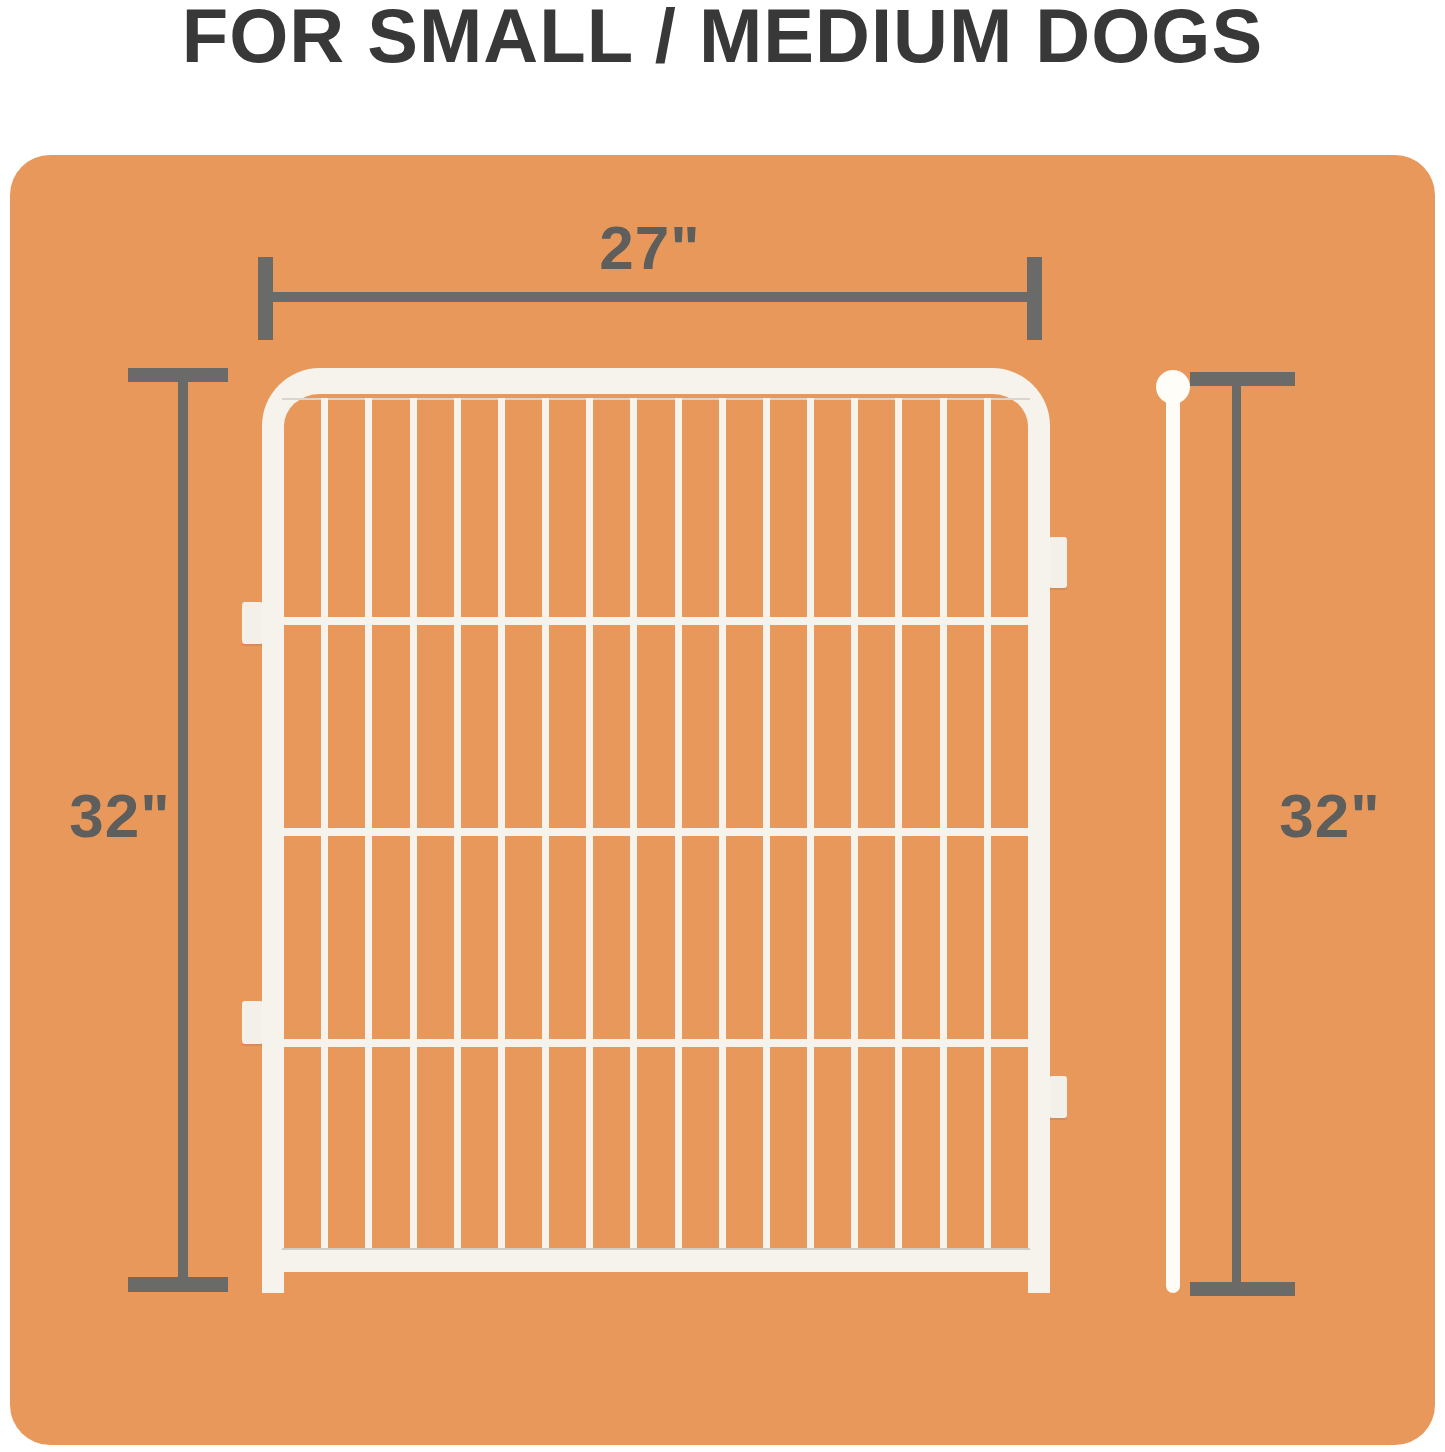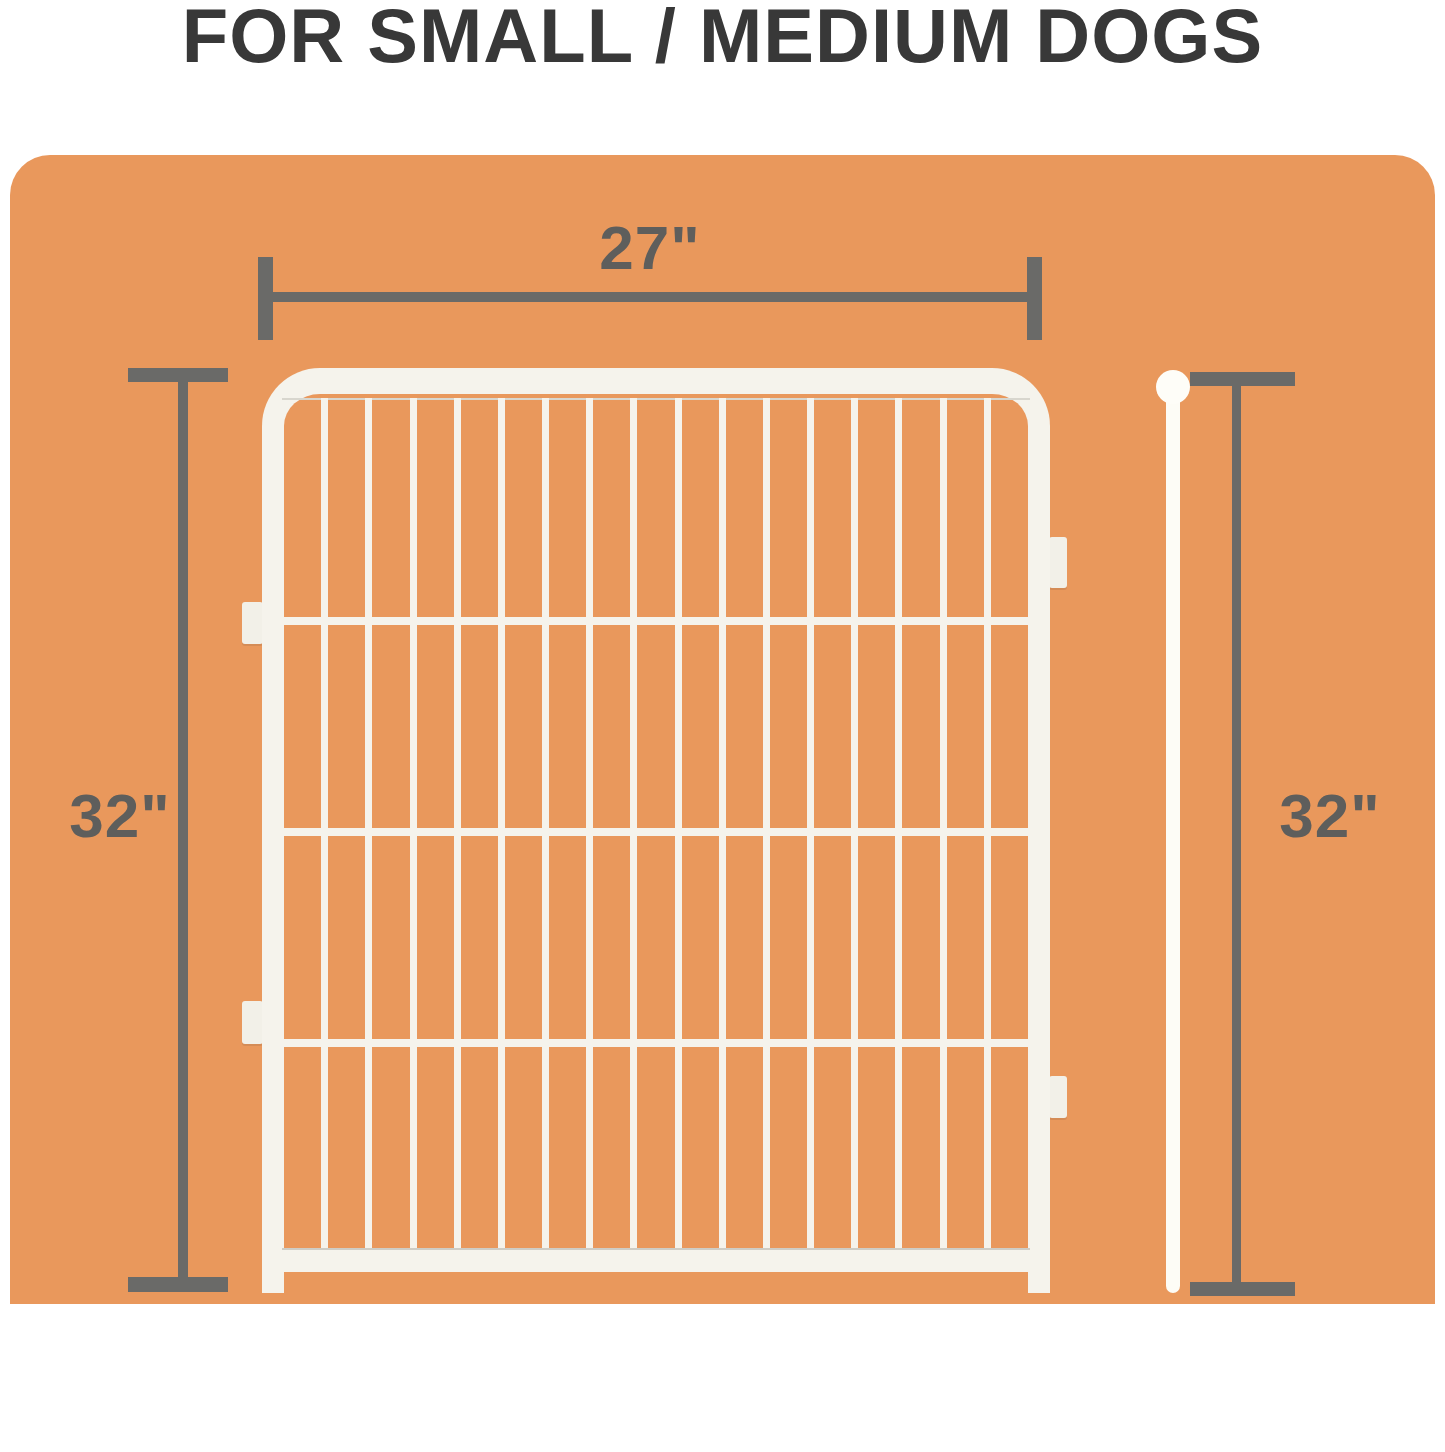--- a/index.html
+++ b/index.html
@@ -1,18 +1,18 @@
 <!DOCTYPE html>
 <html><head>
 <meta charset="utf-8">
 <style>
   html,body{margin:0;padding:0;background:#ffffff;}
   .stage{
     position:relative;
-    width:1445px;height:1304px;
+    width:1445px;height:1452px;
     background:#ffffff;
     overflow:hidden;
     font-family:"Liberation Sans", sans-serif;
   }
   
   .title{
     position:absolute;left:0;top:-4px;width:100%;
     text-align:center;
     font-size:76px;line-height:80px;
     font-weight:800;

